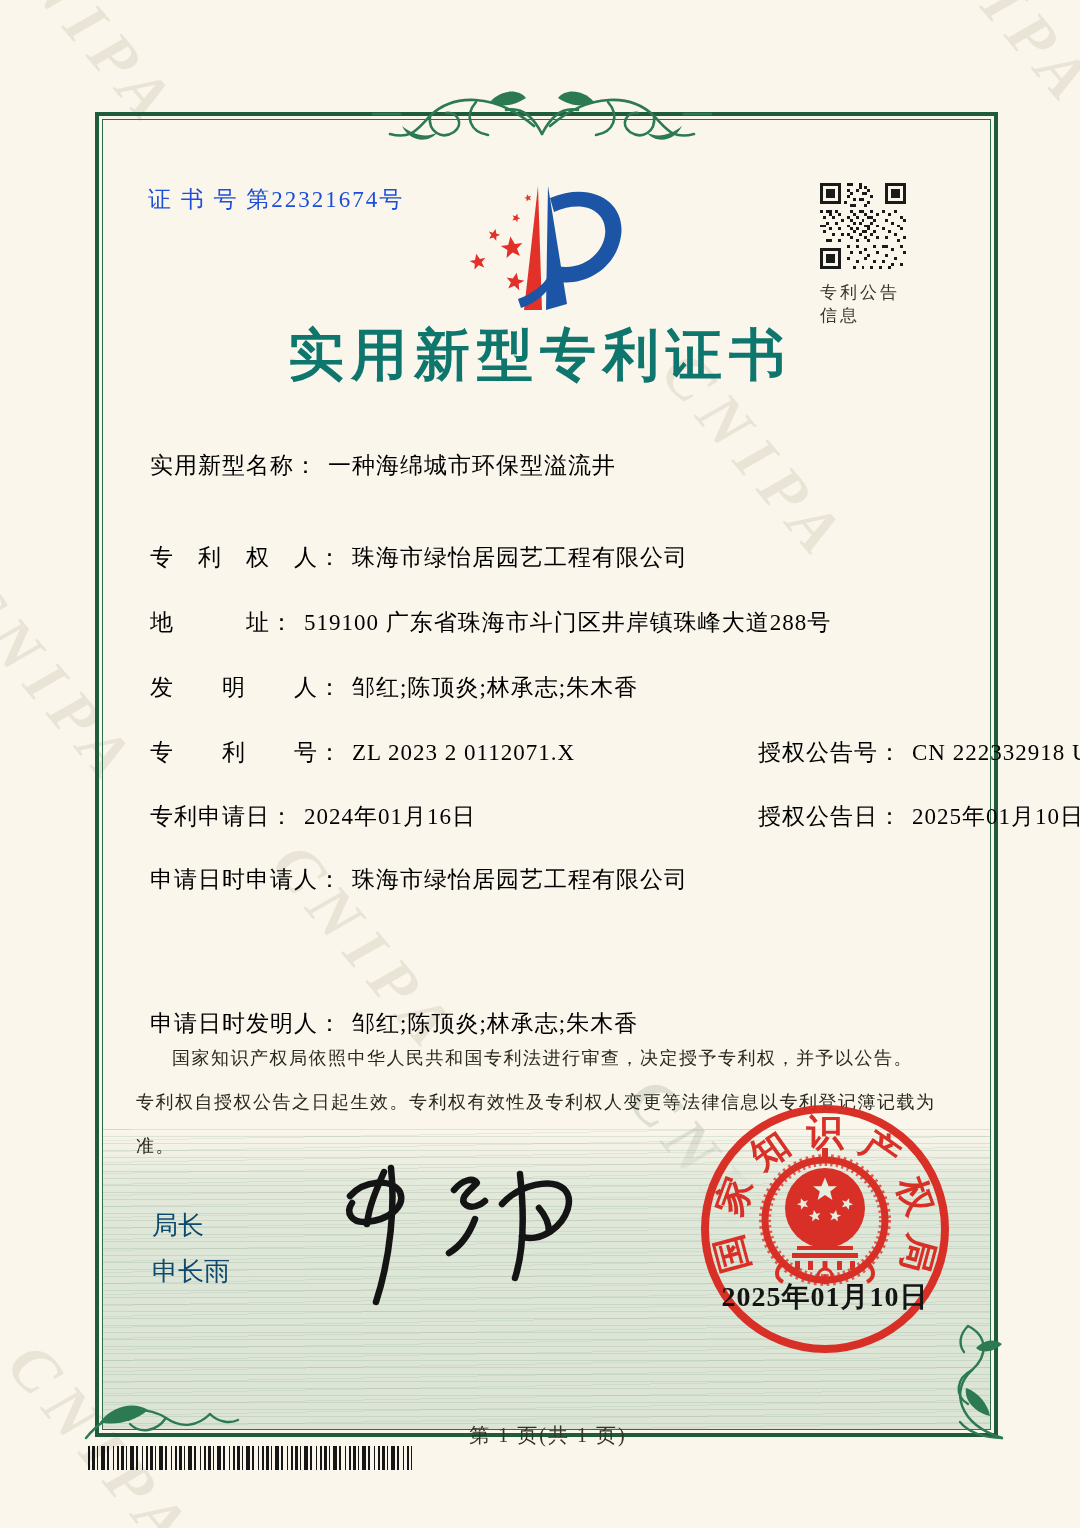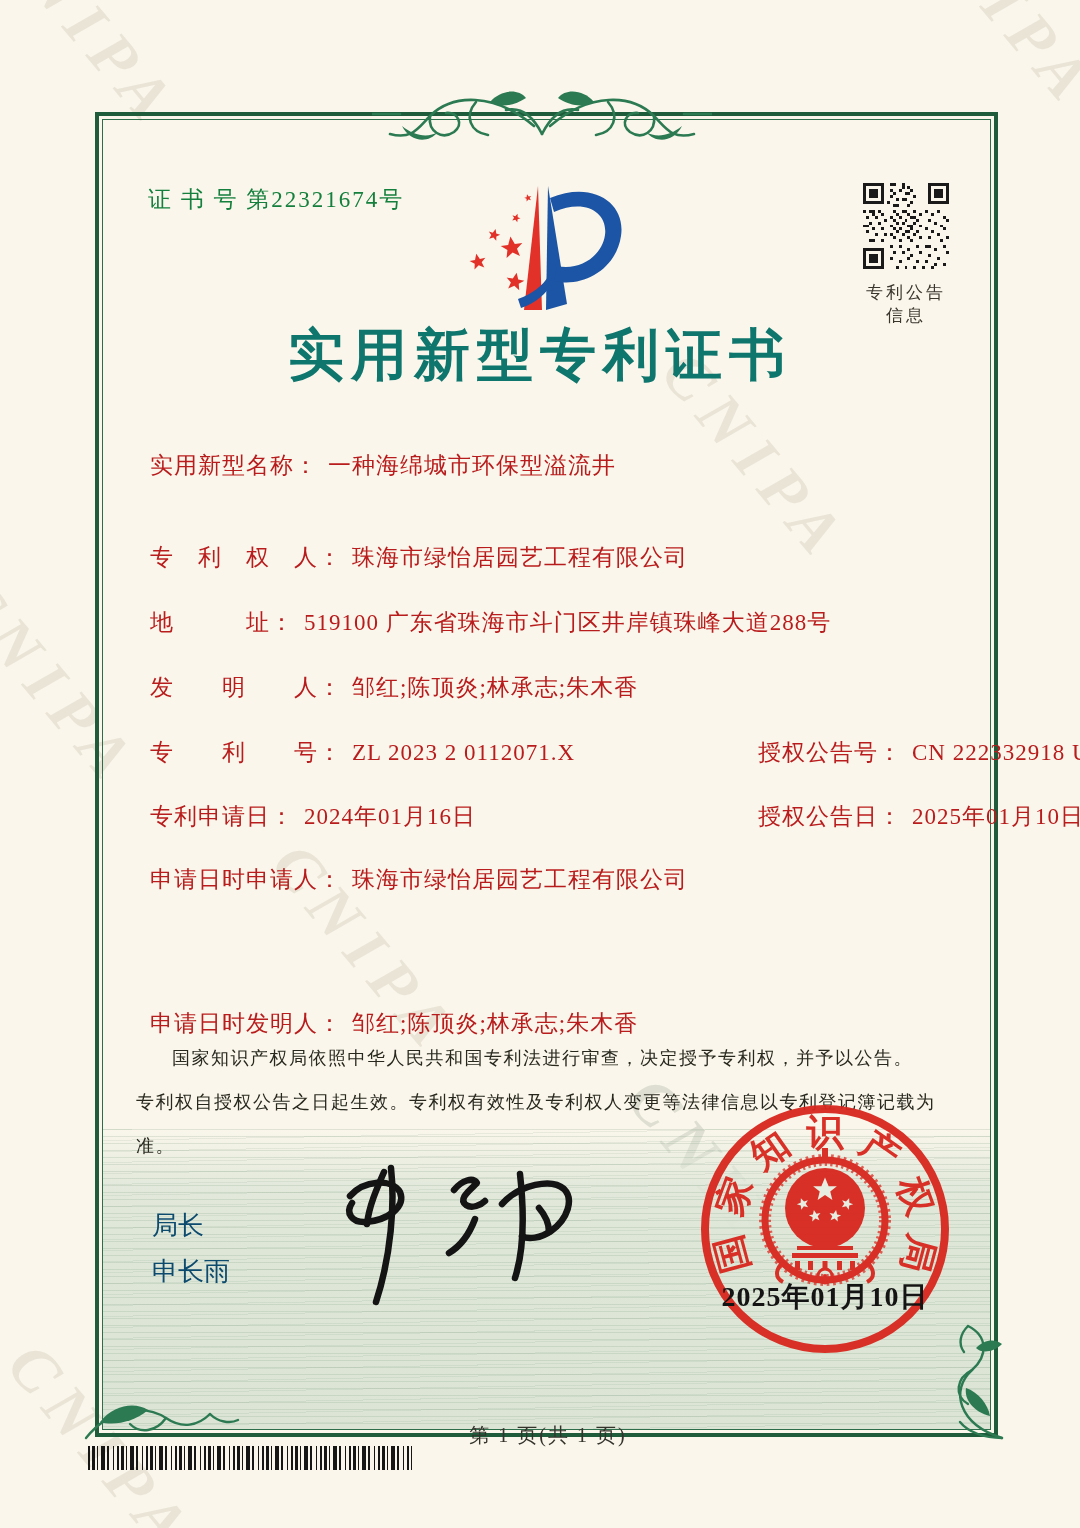--- a/index.html
+++ b/index.html
@@ -28,29 +28,29 @@
     border:1px solid #2e6d49;
   }
   .greenzone{
     position:absolute;left:4px;right:4px;bottom:4px;height:300px;
     background:
       repeating-linear-gradient(180deg, rgba(130,160,132,0.22) 0 1px, rgba(0,0,0,0) 1px 7px),
       repeating-linear-gradient(179deg, rgba(130,160,132,0.14) 0 1px, rgba(0,0,0,0) 1px 11px),
       linear-gradient(180deg, rgba(223,231,217,0) 0, rgba(223,231,217,0.85) 55px, #dde6d7 120px, #dbe4d5 100%);
   }
   
-  .cert-no{position:absolute;left:148px;top:184px;font-size:23px;letter-spacing:2px;color:#15803d;}
-  .qr-wrap{position:absolute;left:860px;top:183px;width:92px;text-align:center;}
+  .cert-no{position:absolute;left:148px;top:184px;font-size:23px;letter-spacing:2px;color:#1d4ed8;}
+  .qr-wrap{position:absolute;left:820px;top:183px;width:92px;}
   .qr-caption{margin-top:8px;font-size:17px;letter-spacing:3px;color:#3a362e;}
   .doc-title{
     position:absolute;left:0;top:318px;width:1080px;text-align:center;
     font-size:56px;font-weight:bold;letter-spacing:7px;color:#0f766e;
   }
   
-  .row{position:absolute;left:150px;font-size:23px;letter-spacing:1px;white-space:nowrap;color:#b91c1c;}
+  .row{position:absolute;left:150px;font-size:23px;letter-spacing:1px;white-space:nowrap;color:#000000;}
   .row .lbl{display:inline-block;}
   .row .val{margin-left:10px;}
   .rcol{position:absolute;left:608px;top:0;}
   
   .statement{position:absolute;left:136px;top:1036px;width:812px;font-size:18px;line-height:44px;letter-spacing:1.5px;color:#28281f;}
   .statement .l1{text-indent:36px;}
   
   .commissioner{position:absolute;left:152px;top:1202px;font-family:"Liberation Sans",sans-serif;font-size:26px;line-height:46px;color:#0c4a6e;}
   
   .seal-date{position:absolute;left:690px;top:1278px;width:270px;text-align:center;font-size:28px;letter-spacing:1px;color:#141414;font-weight:bold;}

